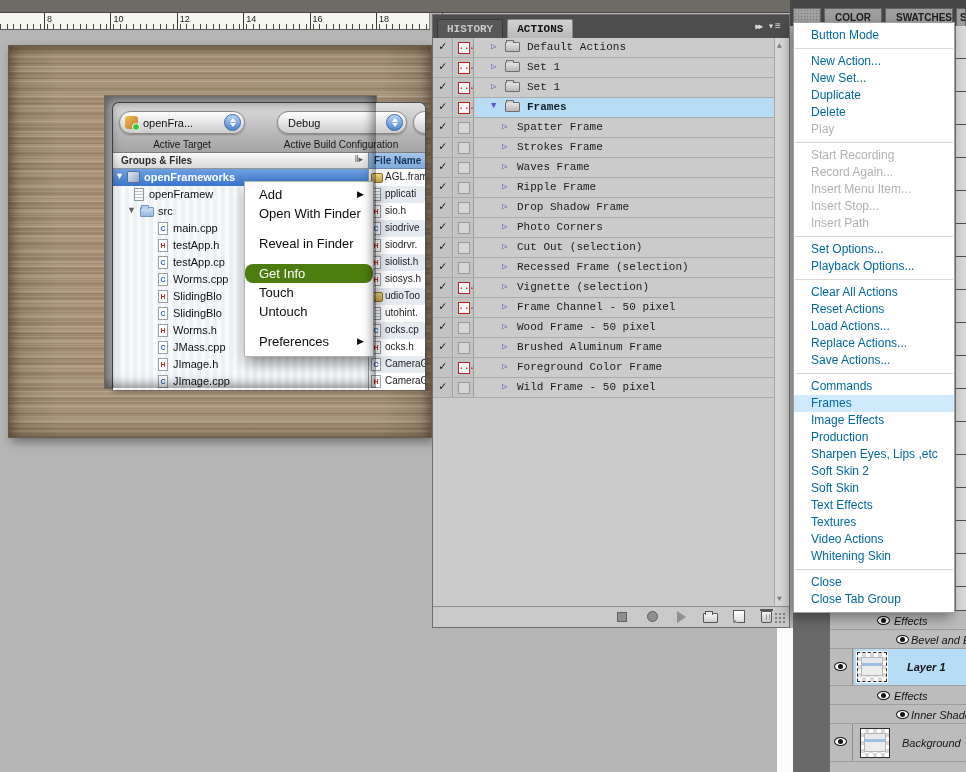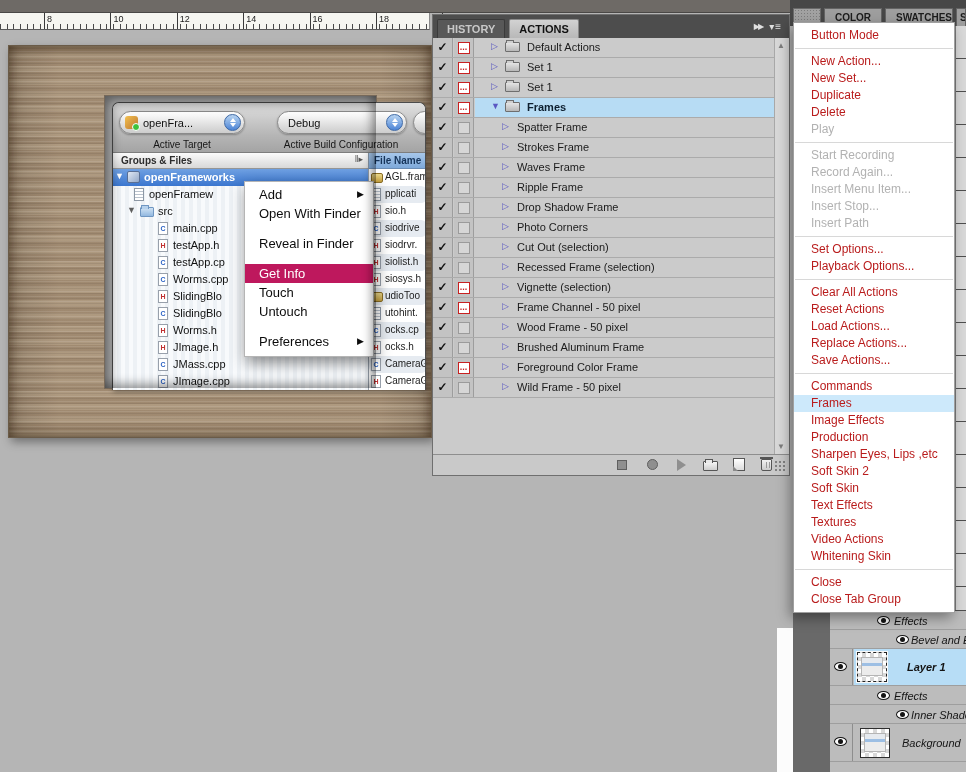--- a/index.html
+++ b/index.html
@@ -80,26 +80,26 @@
   .ic-fw{width:12px;height:10px;margin-top:2px;background:linear-gradient(#ecd98b,#c7a13e);border:1px solid #8c6e23;border-radius:2px;}
   .frow{position:relative;height:17px;font-size:10px;color:#1c1c1c;white-space:nowrap;border-radius:6px;}
   .frow:nth-child(even){background:#e6ebf1;}
   .frow .xic{left:2px;}
   .frow .xlab{left:16px;}
 
   
   .cmenu{position:absolute;left:139px;top:85px;width:130px;background:#fff;border:1px solid #b5b5b5;
     box-shadow:2px 6px 14px rgba(0,0,0,.45);padding:3px 0 5px;z-index:10;font-size:13px;color:#0c0c0c;}
   .cm-item{position:relative;height:19px;line-height:19px;padding-left:14px;white-space:nowrap;}
-  .cm-item.sel{background:#be185d;color:#fff;}
+  .cm-item.sel{background:#4d7c0f;color:#fff;border-radius:8px;}
   .cm-gap{height:11px;}
   .cm-arrow{position:absolute;right:9px;top:0;font-size:9px;}
 
   
-  .apanel{position:absolute;left:432px;top:14px;width:358px;height:462px;background:#cbcbcb;border:1px solid #6f6f6f;}
+  .apanel{position:absolute;left:432px;top:14px;width:358px;height:614px;background:#cbcbcb;border:1px solid #6f6f6f;font-family:Liberation Mono, monospace;}
   .ahdr{position:absolute;left:0;top:0;right:0;height:23px;background:#4d4d4d;display:flex;align-items:flex-end;}
   .atab{height:19px;padding:0 9px;font-size:11px;font-weight:bold;line-height:19px;margin-left:4px;}
   .atab.inactive{background:#585858;color:#c8c8c8;border:1px solid #3a3a3a;border-bottom:none;border-radius:2px 2px 0 0;}
   .atab.active{background:linear-gradient(#d2d2d2,#b8b8b8);color:#111;border:1px solid #8a8a8a;border-bottom:none;border-radius:2px 2px 0 0;}
   .ahdr-icons{margin-left:auto;display:flex;align-items:center;gap:7px;padding:0 7px 6px 0;color:#e0e0e0;font-size:8px;}
   .ahdr-menu-icon::after{content:"\25BE\2261";letter-spacing:1px;font-size:10px;}
   .ahdr-collapse-icon::after{content:"\25B6\25B6";letter-spacing:-2px;}
   .abody{position:absolute;left:0;top:23px;right:0;bottom:21px;background:#cbcbcb;overflow:hidden;}
   .scrollcol{position:absolute;right:0;top:0;bottom:0;width:15px;background:#d8d8d8;border-left:1px solid #a8a8a8;}
   .scroll-up,.scroll-down{position:absolute;left:2px;font-size:8px;color:#7d7d7d;}
@@ -141,21 +141,21 @@
     background:linear-gradient(#f1f1f1,#cccccc);}
   .ic-delete::before{content:"";position:absolute;left:-2px;top:-3px;width:13px;height:2px;background:#565656;}
   .ic-delete::after{content:"";position:absolute;left:2px;top:2px;bottom:2px;width:6px;
     background:repeating-linear-gradient(90deg,transparent 0 2px,#999 2px 3px);}
   .ic-grip{right:2px;bottom:2px;width:13px;height:13px;
     background-image:radial-gradient(#828282 1px,transparent 1.3px);background-size:4px 4px;}
 
   
   .pm{position:absolute;left:793px;top:22px;width:162px;background:#fff;border:1px solid #a0a0a0;
     box-shadow:-3px 5px 12px rgba(0,0,0,.38);padding:4px 0;z-index:20;}
-  .pm-item{height:17px;line-height:17px;padding-left:17px;font-size:12px;color:#b91c1c;white-space:nowrap;}
+  .pm-item{height:17px;line-height:17px;padding-left:17px;font-size:12px;color:#0369a1;white-space:nowrap;}
   .pm-item.disabled{color:#b2b2b2;}
   .pm-item.sel{background:#cde9fb;}
   .pm-sep{height:1px;background:#d8d8d8;margin:4px 1px;}
 
   
   .ctabs{position:absolute;left:790px;top:0;width:176px;height:26px;background:#474747;}
   .ctab-grip{position:absolute;left:3px;top:8px;width:28px;height:17px;background:#a2a2a2;border:1px solid #6a6a6a;
     background-image:radial-gradient(#7c7c7c .7px,transparent 1px);background-size:3px 3px;}
   .ctab{position:absolute;top:8px;height:18px;background:#9e9e9e;border:1px solid #636363;border-bottom:none;
     font-size:10px;font-weight:bold;color:#1c1c1c;line-height:17px;text-align:center;overflow:hidden;}
@@ -280,26 +280,26 @@
             </div>
             <div class="xrow">
               <span class="xic ic-cpp" style="left: 45px;">C</span>
               <span class="xlab" style="left: 60px;">SlidingBlo</span>
             </div>
             <div class="xrow">
               <span class="xic ic-h" style="left: 45px;">H</span>
               <span class="xlab" style="left: 60px;">Worms.h</span>
             </div>
             <div class="xrow">
+              <span class="xic ic-cpp" style="left: 45px;">C</span>
+              <span class="xlab" style="left: 60px;">JMass.cpp</span>
+            </div>
+            <div class="xrow">
               <span class="xic ic-h" style="left: 45px;">H</span>
               <span class="xlab" style="left: 60px;">JImage.h</span>
-            </div>
-            <div class="xrow">
-              <span class="xic ic-cpp" style="left: 45px;">C</span>
-              <span class="xlab" style="left: 60px;">JMass.cpp</span>
             </div>
             <div class="xrow">
               <span class="xic ic-cpp" style="left: 45px;">C</span>
               <span class="xlab" style="left: 60px;">JImage.cpp</span>
             </div>
           </div>
         <div class="xfiles" id="file-list">
             <div class="frow">
               <span class="xic ic-fw"></span>
               <span class="xlab">AGL.fram</span>

